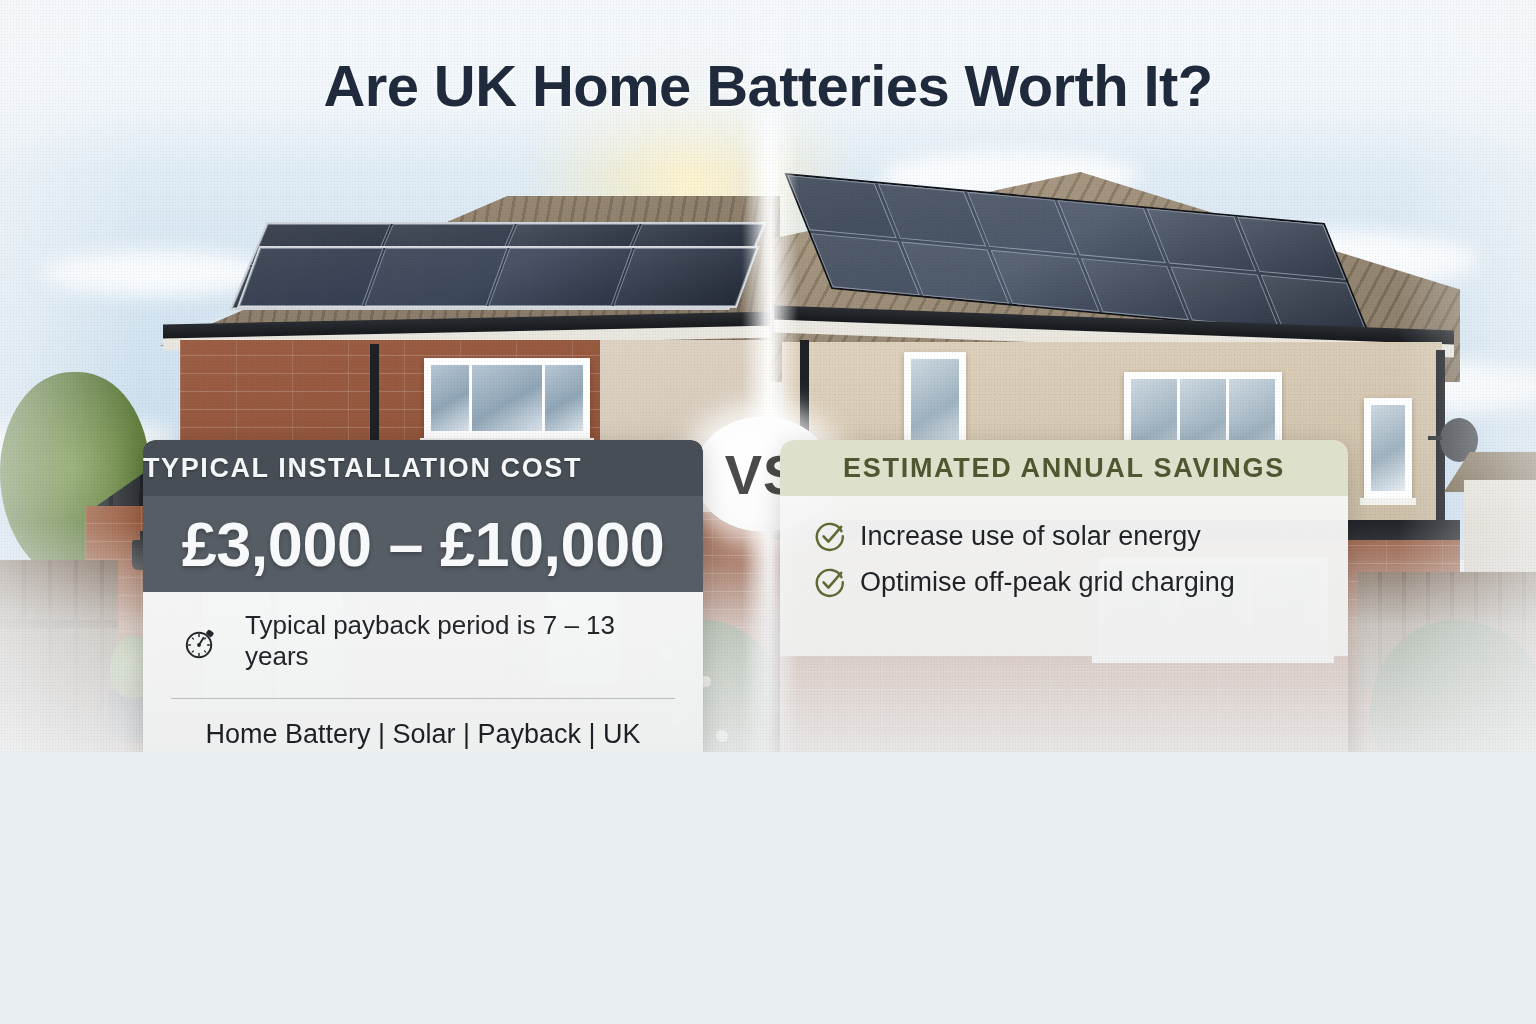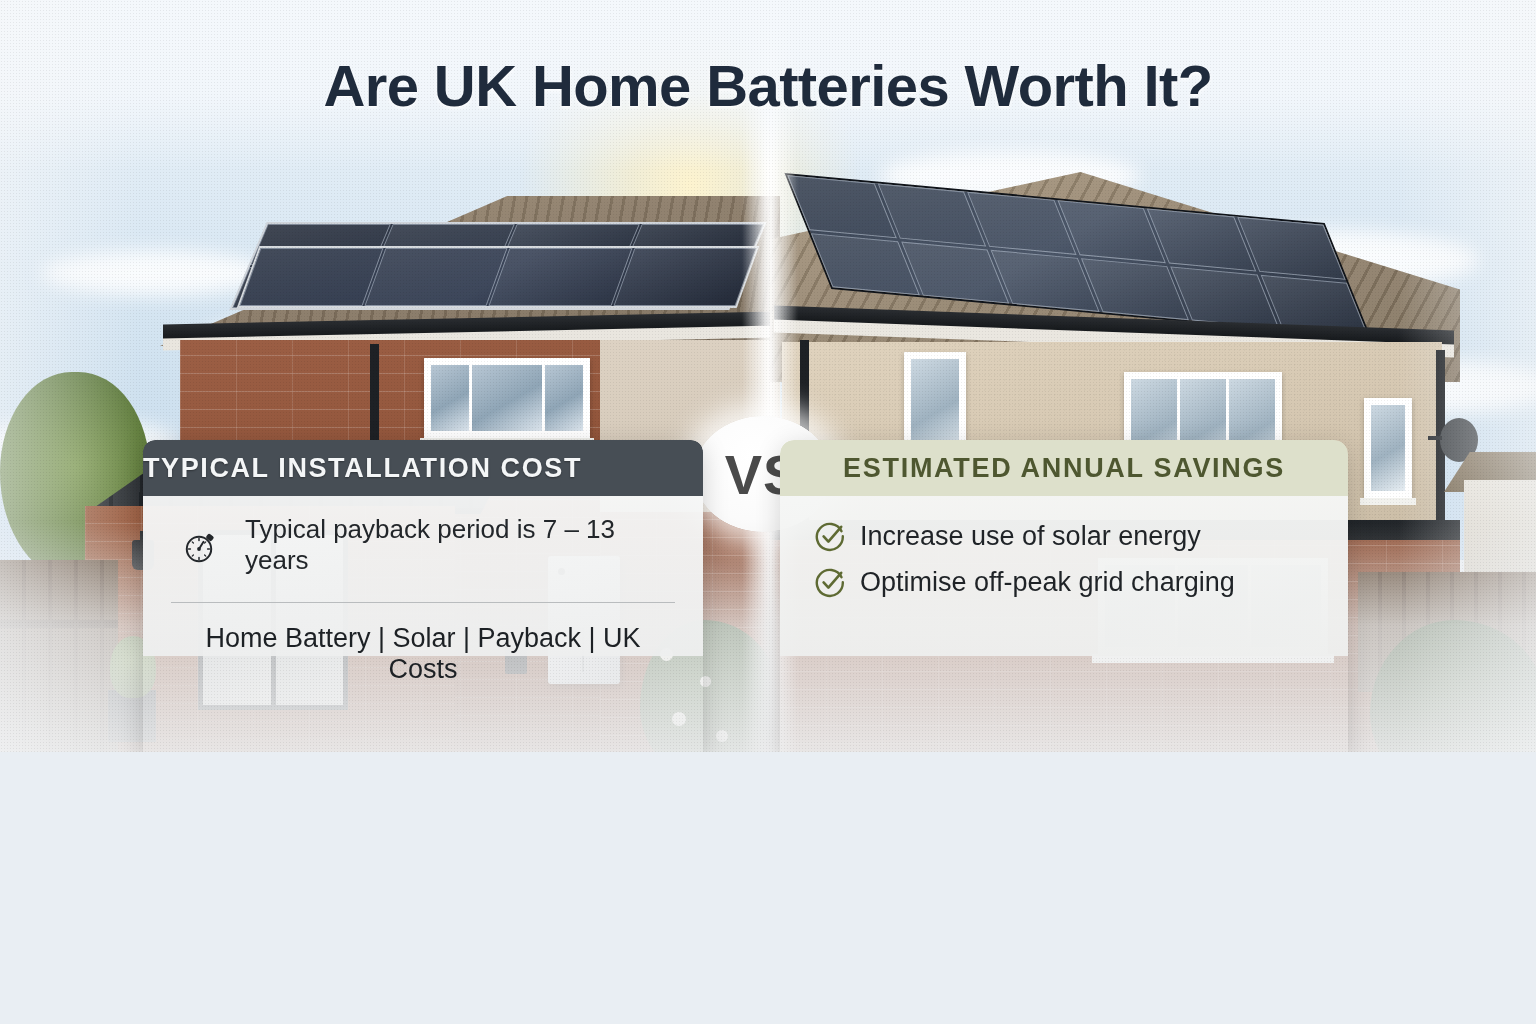--- a/index.html
+++ b/index.html
@@ -391,20 +391,23 @@
   <div class="title">Are UK Home Batteries Worth It?</div>
 
   <div class="vs-badge">
     <span>VS</span>
   </div>
 
   <div class="card card-left">
     <div class="cl-head">
       <span>TYPICAL INSTALLATION COST</span>
     </div>
+    <div class="cl-value">
+      <span>£3,000 – £10,000</span>
+    </div>
     <div class="cl-body">
       <div class="cl-note">
         <span style="display:inline-flex">
           <svg width="34" height="36" viewBox="0 0 34 36" fill="none">
             <circle cx="16" cy="22" r="12.2" stroke="#23272b" stroke-width="2"></circle>
             <circle cx="16" cy="22" r="1.9" fill="#23272b"></circle>
             <path d="M16 22 L20.5 14.8" stroke="#23272b" stroke-width="1.9" stroke-linecap="round"></path>
             <path d="M16 11.6 v1.8 M26.4 22 h-1.8 M16 32.4 v-1.8 M5.6 22 h1.8" stroke="#23272b" stroke-width="1.5" stroke-linecap="round"></path>
             <path d="M9.2 14.8 l1.2 1.2 M22.8 14.8 l-1.2 1.2 M9.2 29.2 l1.2 -1.2 M22.8 29.2 l-1.2 -1.2" stroke="#23272b" stroke-width="1.2" stroke-linecap="round"></path>
             <rect x="23.4" y="7.6" width="7" height="5.6" rx="1.8" transform="rotate(38 26.9 10.4)" fill="#23272b"></rect>

